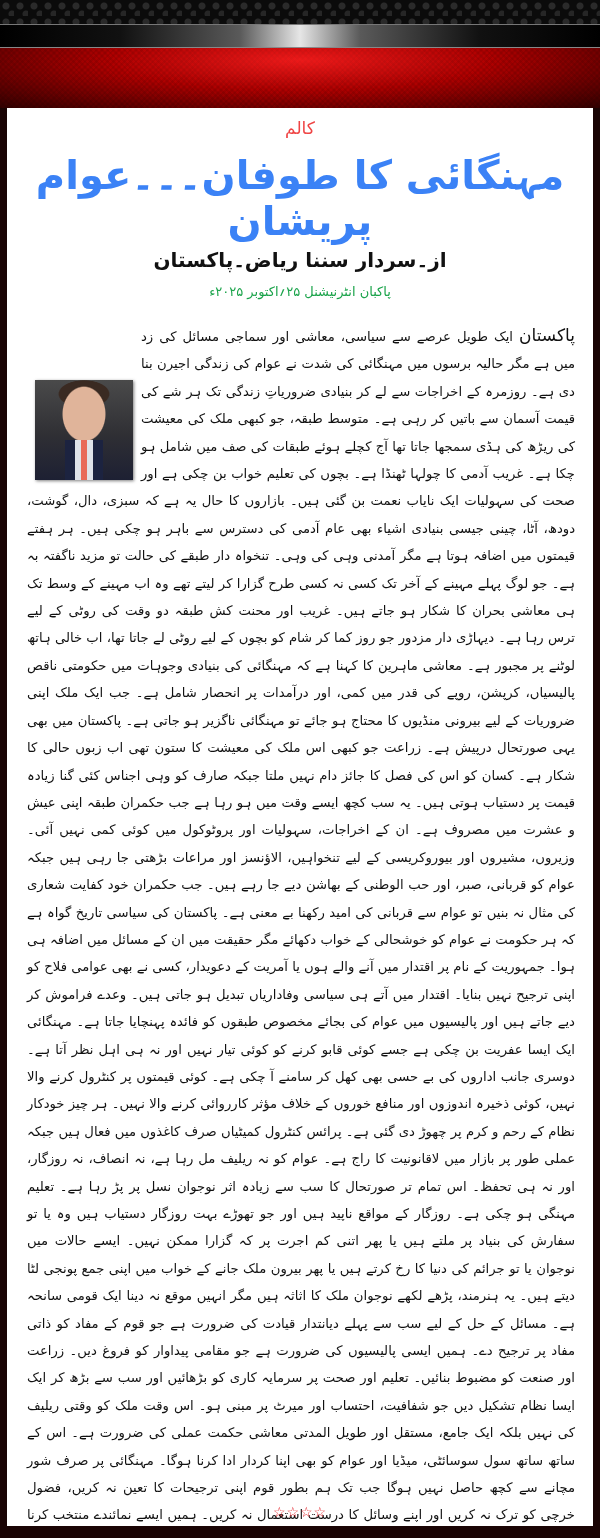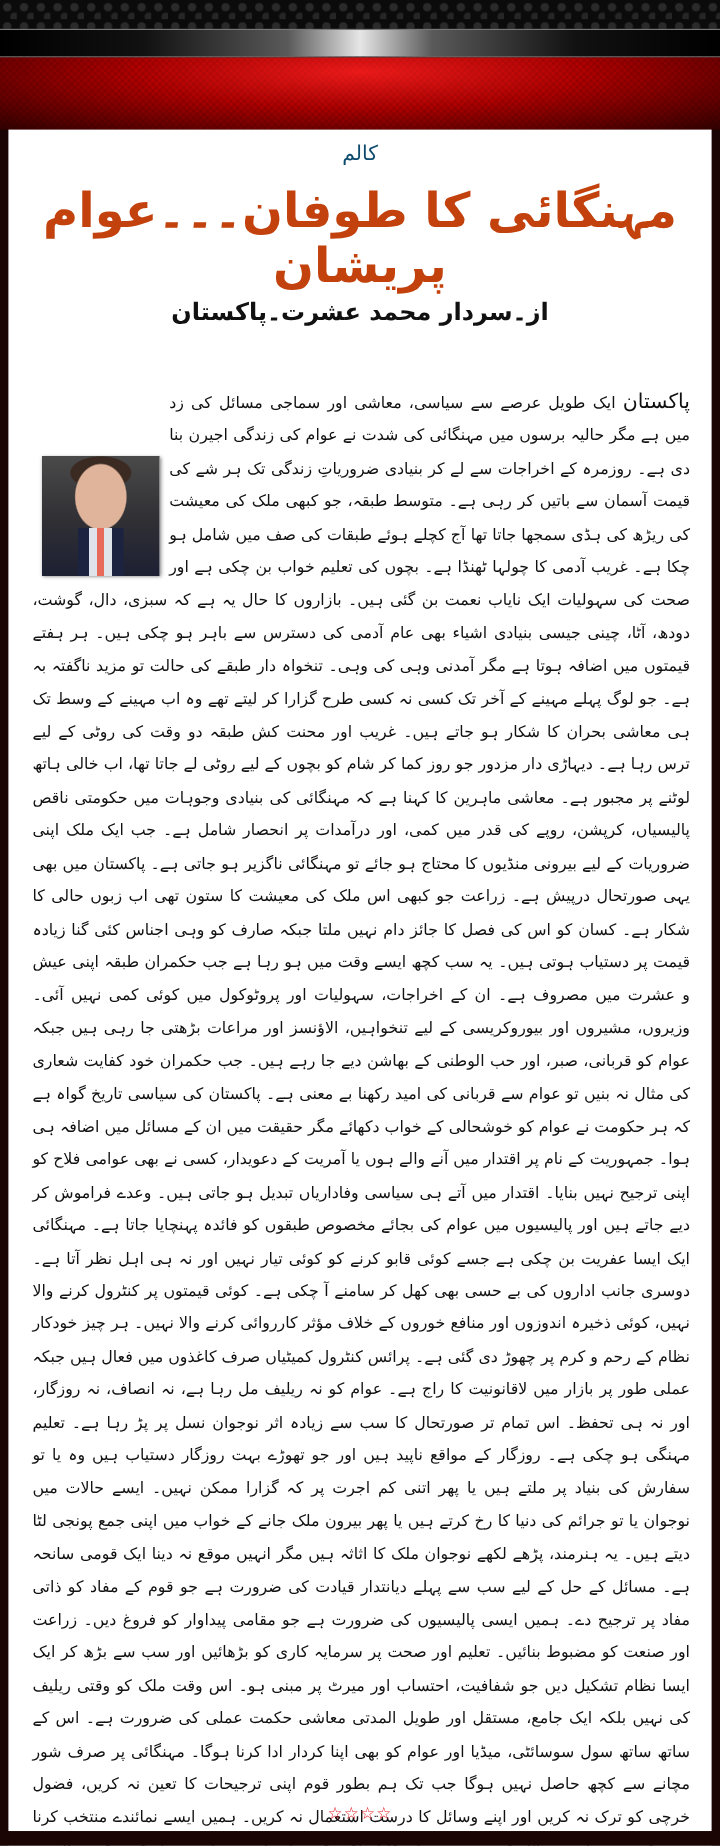--- a/index.html
+++ b/index.html
@@ -32,26 +32,26 @@
       repeating-linear-gradient(-45deg, rgba(0,0,0,0.25) 0 2px, transparent 2px 4px);
   }
   .frame-left { position: absolute; left: 0; top: 108px; width: 7px; height: 1430px; background: #1a0404; }
   .frame-right { position: absolute; right: 0; top: 108px; width: 7px; height: 1430px; background: #1a0404; }
   .page {
     position: absolute; left: 7px; top: 108px; width: 586px; height: 1418px;
     background: #ffffff;
   }
   .section-label {
     position: absolute; top: 10px; left: 0; width: 100%; text-align: center;
-    color: #0c4a6e; font-size: 17px; direction: rtl;
+    color: #ef4444; font-size: 17px; direction: rtl;
     font-family: "DejaVu Sans", sans-serif;
   }
   .main-title {
     position: absolute; top: 44px; left: 0; width: 100%; text-align: center;
-    color: #c2410c; font-size: 40px; font-weight: bold; direction: rtl;
+    color: #3b82f6; font-size: 40px; font-weight: bold; direction: rtl;
     font-family: "DejaVu Sans", sans-serif; letter-spacing: 0;
   }
   .byline {
     position: absolute; top: 140px; left: 0; width: 100%; text-align: center;
     color: #111; font-size: 20px; font-weight: bold; direction: rtl;
     font-family: "DejaVu Sans", sans-serif;
   }
   .source {
     position: absolute; top: 176px; left: 0; width: 100%; text-align: center;
     color: #1aa34a; font-size: 13px; direction: rtl;
@@ -87,21 +87,22 @@
 
 <div class="header-hex"></div>
 <div class="header-metal"></div>
 <div class="header-red"></div>
 <div class="frame-left"></div>
 <div class="frame-right"></div>
 
 <div class="page">
   <div class="section-label">کالم</div>
   <h1 class="main-title" style="margin:0;">مہنگائی کا طوفان۔۔۔عوام پریشان</h1>
-  <div class="byline">از۔سردار محمد عشرت۔پاکستان</div>
+  <div class="byline">از۔سردار سننا ریاض۔پاکستان</div>
+  <div class="source">پاکبان انٹرنیشنل ۲۵؍اکتوبر ۲۰۲۵ء</div>
 
   <div class="article" style="top:214px;">
     <div class="author-photo" style="margin-top:58px;"></div>
     <span class="lead">پاکستان</span><span> ایک طویل عرصے سے سیاسی، معاشی اور سماجی مسائل کی زد میں ہے مگر حالیہ برسوں میں مہنگائی کی شدت نے عوام کی زندگی اجیرن بنا دی ہے۔ روزمرہ کے اخراجات سے لے کر بنیادی ضروریاتِ زندگی تک ہر شے کی قیمت آسمان سے باتیں کر رہی ہے۔ متوسط طبقہ، جو کبھی ملک کی معیشت کی ریڑھ کی ہڈی سمجھا جاتا تھا آج کچلے ہوئے طبقات کی صف میں شامل ہو چکا ہے۔ غریب آدمی کا چولہا ٹھنڈا ہے۔ بچوں کی تعلیم خواب بن چکی ہے اور صحت کی سہولیات ایک نایاب نعمت بن گئی ہیں۔ بازاروں کا حال یہ ہے کہ سبزی، دال، گوشت، دودھ، آٹا، چینی جیسی بنیادی اشیاء بھی عام آدمی کی دسترس سے باہر ہو چکی ہیں۔ ہر ہفتے قیمتوں میں اضافہ ہوتا ہے مگر آمدنی وہی کی وہی۔ تنخواہ دار طبقے کی حالت تو مزید ناگفتہ بہ ہے۔ جو لوگ پہلے مہینے کے آخر تک کسی نہ کسی طرح گزارا کر لیتے تھے وہ اب مہینے کے وسط تک ہی معاشی بحران کا شکار ہو جاتے ہیں۔ غریب اور محنت کش طبقہ دو وقت کی روٹی کے لیے ترس رہا ہے۔ دیہاڑی دار مزدور جو روز کما کر شام کو بچوں کے لیے روٹی لے جاتا تھا، اب خالی ہاتھ لوٹنے پر مجبور ہے۔ معاشی ماہرین کا کہنا ہے کہ مہنگائی کی بنیادی وجوہات میں حکومتی ناقص پالیسیاں، کرپشن، روپے کی قدر میں کمی، اور درآمدات پر انحصار شامل ہے۔ جب ایک ملک اپنی ضروریات کے لیے بیرونی منڈیوں کا محتاج ہو جائے تو مہنگائی ناگزیر ہو جاتی ہے۔ پاکستان میں بھی یہی صورتحال درپیش ہے۔ زراعت جو کبھی اس ملک کی معیشت کا ستون تھی اب زبوں حالی کا شکار ہے۔ کسان کو اس کی فصل کا جائز دام نہیں ملتا جبکہ صارف کو وہی اجناس کئی گنا زیادہ قیمت پر دستیاب ہوتی ہیں۔ یہ سب کچھ ایسے وقت میں ہو رہا ہے جب حکمران طبقہ اپنی عیش و عشرت میں مصروف ہے۔ ان کے اخراجات، سہولیات اور پروٹوکول میں کوئی کمی نہیں آئی۔ وزیروں، مشیروں اور بیوروکریسی کے لیے تنخواہیں، الاؤنسز اور مراعات بڑھتی جا رہی ہیں جبکہ عوام کو قربانی، صبر، اور حب الوطنی کے بھاشن دیے جا رہے ہیں۔ جب حکمران خود کفایت شعاری کی مثال نہ بنیں تو عوام سے قربانی کی امید رکھنا بے معنی ہے۔ پاکستان کی سیاسی تاریخ گواہ ہے کہ ہر حکومت نے عوام کو خوشحالی کے خواب دکھائے مگر حقیقت میں ان کے مسائل میں اضافہ ہی ہوا۔ جمہوریت کے نام پر اقتدار میں آنے والے ہوں یا آمریت کے دعویدار، کسی نے بھی عوامی فلاح کو اپنی ترجیح نہیں بنایا۔ اقتدار میں آتے ہی سیاسی وفاداریاں تبدیل ہو جاتی ہیں۔ وعدے فراموش کر دیے جاتے ہیں اور پالیسیوں میں عوام کی بجائے مخصوص طبقوں کو فائدہ پہنچایا جاتا ہے۔ مہنگائی ایک ایسا عفریت بن چکی ہے جسے کوئی قابو کرنے کو کوئی تیار نہیں اور نہ ہی اہل نظر آتا ہے۔ دوسری جانب اداروں کی بے حسی بھی کھل کر سامنے آ چکی ہے۔ کوئی قیمتوں پر کنٹرول کرنے والا نہیں، کوئی ذخیرہ اندوزوں اور منافع خوروں کے خلاف مؤثر کارروائی کرنے والا نہیں۔ ہر چیز خودکار نظام کے رحم و کرم پر چھوڑ دی گئی ہے۔ پرائس کنٹرول کمیٹیاں صرف کاغذوں میں فعال ہیں جبکہ عملی طور پر بازار میں لاقانونیت کا راج ہے۔ عوام کو نہ ریلیف مل رہا ہے، نہ انصاف، نہ روزگار، اور نہ ہی تحفظ۔ اس تمام تر صورتحال کا سب سے زیادہ اثر نوجوان نسل پر پڑ رہا ہے۔ تعلیم مہنگی ہو چکی ہے۔ روزگار کے مواقع ناپید ہیں اور جو تھوڑے بہت روزگار دستیاب ہیں وہ یا تو سفارش کی بنیاد پر ملتے ہیں یا پھر اتنی کم اجرت پر کہ گزارا ممکن نہیں۔ ایسے حالات میں نوجوان یا تو جرائم کی دنیا کا رخ کرتے ہیں یا پھر بیرون ملک جانے کے خواب میں اپنی جمع پونجی لٹا دیتے ہیں۔ یہ ہنرمند، پڑھے لکھے نوجوان ملک کا اثاثہ ہیں مگر انہیں موقع نہ دینا ایک قومی سانحہ ہے۔ مسائل کے حل کے لیے سب سے پہلے دیانتدار قیادت کی ضرورت ہے جو قوم کے مفاد کو ذاتی مفاد پر ترجیح دے۔ ہمیں ایسی پالیسیوں کی ضرورت ہے جو مقامی پیداوار کو فروغ دیں۔ زراعت اور صنعت کو مضبوط بنائیں۔ تعلیم اور صحت پر سرمایہ کاری کو بڑھائیں اور سب سے بڑھ کر ایک ایسا نظام تشکیل دیں جو شفافیت، احتساب اور میرٹ پر مبنی ہو۔ اس وقت ملک کو وقتی ریلیف کی نہیں بلکہ ایک جامع، مستقل اور طویل المدتی معاشی حکمت عملی کی ضرورت ہے۔ اس کے ساتھ ساتھ سول سوسائٹی، میڈیا اور عوام کو بھی اپنا کردار ادا کرنا ہوگا۔ مہنگائی پر صرف شور مچانے سے کچھ حاصل نہیں ہوگا جب تک ہم بطور قوم اپنی ترجیحات کا تعین نہ کریں، فضول خرچی کو ترک نہ کریں اور اپنے وسائل کا درست استعمال نہ کریں۔ ہمیں ایسے نمائندے منتخب کرنا ہوں گے جو ہمارے مسائل کو سمجھیں۔ ان کا ادراک رکھیں اور ان میں انہیں حل کرنے کی صلاحیت بھی ہو۔ مہنگائی کا یہ طوفان وقتی نہیں لگتا بلکہ یہ ایک ایسا سلسلہ بن چکا ہے جو ہر سال نئی شدت کے ساتھ آتا ہے۔ اگر اس کا تدارک نہ کیا گیا تو یہ نہ صرف معیشت کو تباہ کر دے گا بلکہ سماجی انتشار کو بھی جنم دے گا۔ جرائم میں اضافہ، ذہنی دباؤ، خودکشیاں، اور معاشرتی اقدار کا زوال اس مہنگائی کی ہی پیداوار ہیں اگر ہم نے اب بھی آنکھیں نہ کھولیں تو وہ وقت بہت دور نہیں جب یہ بحران ناقابلِ واپسی شکل اختیار کر لے گا۔ ملک کو اس دلدل سے نکالنے کے لیے محض بیانات یا اعلانات کافی نہیں۔ عملی اقدامات، نیک نیتی، اور سخت فیصلوں کی ضرورت ہے۔ عوام کی حالت سدھارنے کے لیے ان کی آواز کو سننا ہوگا، ان کے دکھ کو محسوس کرنا ہوگا اور ان کی زندگی میں بہتری لانے کے لیے سنجیدہ کوششیں کرنا ہوں گی۔ حکمرانوں کو یہ سمجھنا ہوگا کہ اقتدار صرف مراعات کا نہیں، بلکہ ذمہ داریوں کا نام بھی ہے۔ جب تک یہ احساس بیدار نہیں ہوتا، پاکستان کے عوام اسی طرح مہنگائی کے طوفان میں ڈوبتے رہیں گے اور حکمران محلات میں بیٹھے بے حسی کا مظاہرہ کرتے رہیں گے۔</span>
   </div>
 
   <div class="end-stars">☆☆☆☆</div>
 </div>
 
 <div class="bottom-bar"></div>

